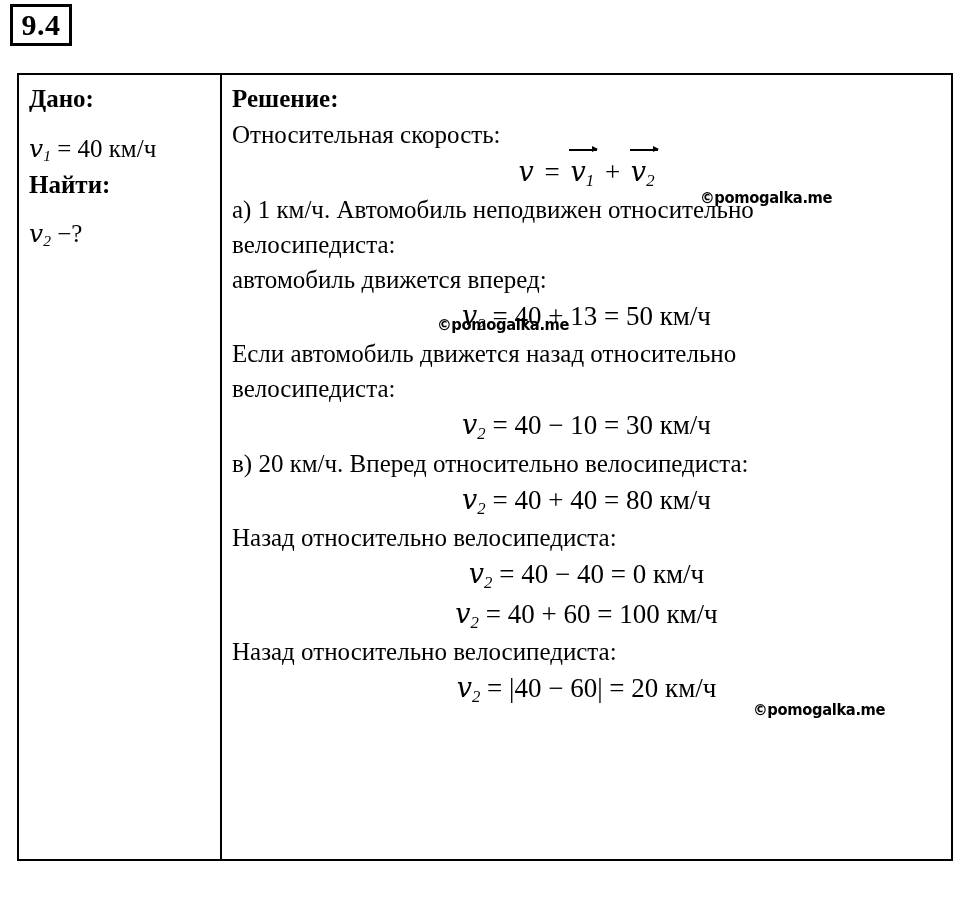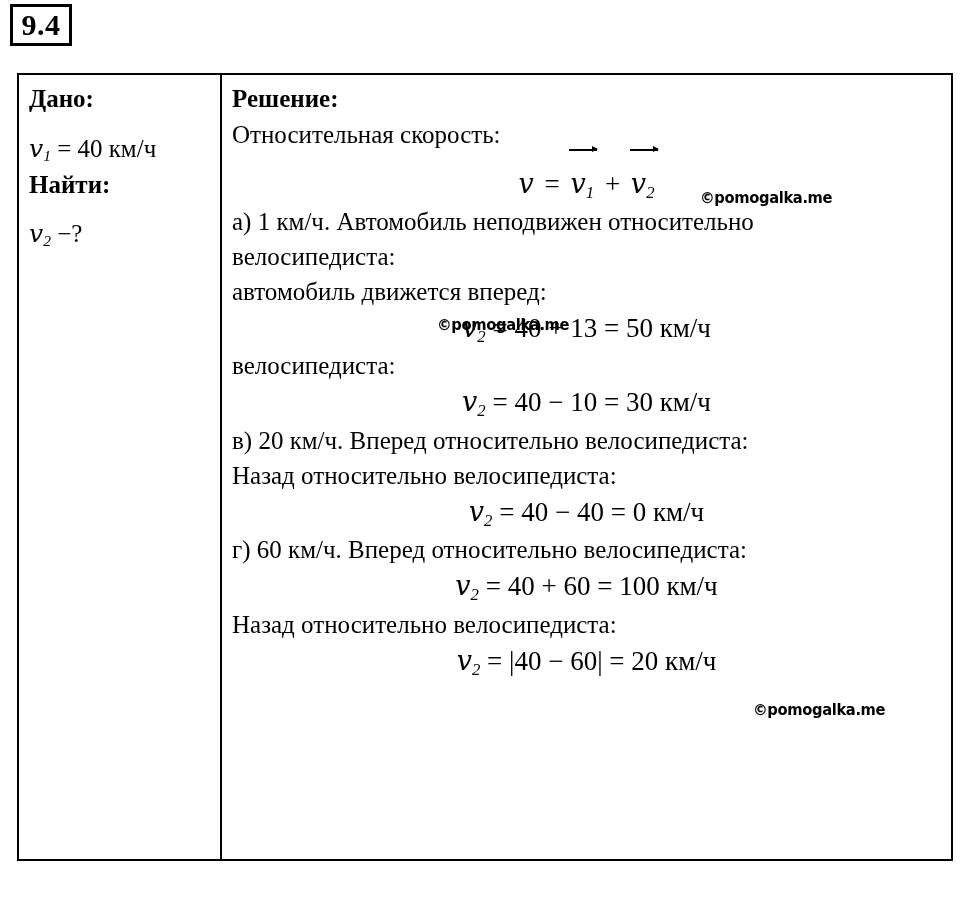--- a/index.html
+++ b/index.html
@@ -95,21 +95,21 @@
     font-size: 25px;
   }
   sub {
     font-size: 0.62em;
     vertical-align: -0.28em;
     font-style: italic;
   }
   .vec {
     position: relative;
     display: inline-block;
-    padding-top: 13px;
+    padding-top: 1px;
   }
   .vec::after {
     content: "";
     position: absolute;
     left: -1px;
     right: -3px;
     top: -0.10em;
     height: 2px;
     background: #000;
   }
@@ -192,41 +192,45 @@
 
     <div>
       <div class="line">автомобиль движется вперед:</div>
       <div class="eq">
         <span class="mv">v</span><sub>2</sub>
         <span>= 40 + 13 = 50 км/ч</span>
       </div>
     </div>
 
     <div>
+      <div class="line">Если автомобиль движется назад относительно</div>
       <div class="line">велосипедиста:</div>
       <div class="eq">
         <span class="mv">v</span><sub>2</sub>
         <span>= 40 − 10 = 30 км/ч</span>
       </div>
     </div>
 
     <div>
       <div class="line">в) 20 км/ч. Вперед относительно велосипедиста:</div>
+      <div class="eq">
+        <span class="mv">v</span><sub>2</sub>
+        <span>= 40 + 40 = 80 км/ч</span>
+      </div>
     </div>
 
     <div>
       <div class="line">Назад относительно велосипедиста:</div>
       <div class="eq">
         <span class="mv">v</span><sub>2</sub>
         <span>= 40 − 40 = 0 км/ч</span>
       </div>
     </div>
 
     <div>
-      <div class="line">г) 60 км/ч. Вперед относительно велосипедиста:</div>
       <div class="eq">
         <span class="mv">v</span><sub>2</sub>
         <span>= 40 + 60 = 100 км/ч</span>
       </div>
     </div>
 
     <div>
       <div class="line">Назад относительно велосипедиста:</div>
       <div class="eq">
         <span class="mv">v</span><sub>2</sub>

